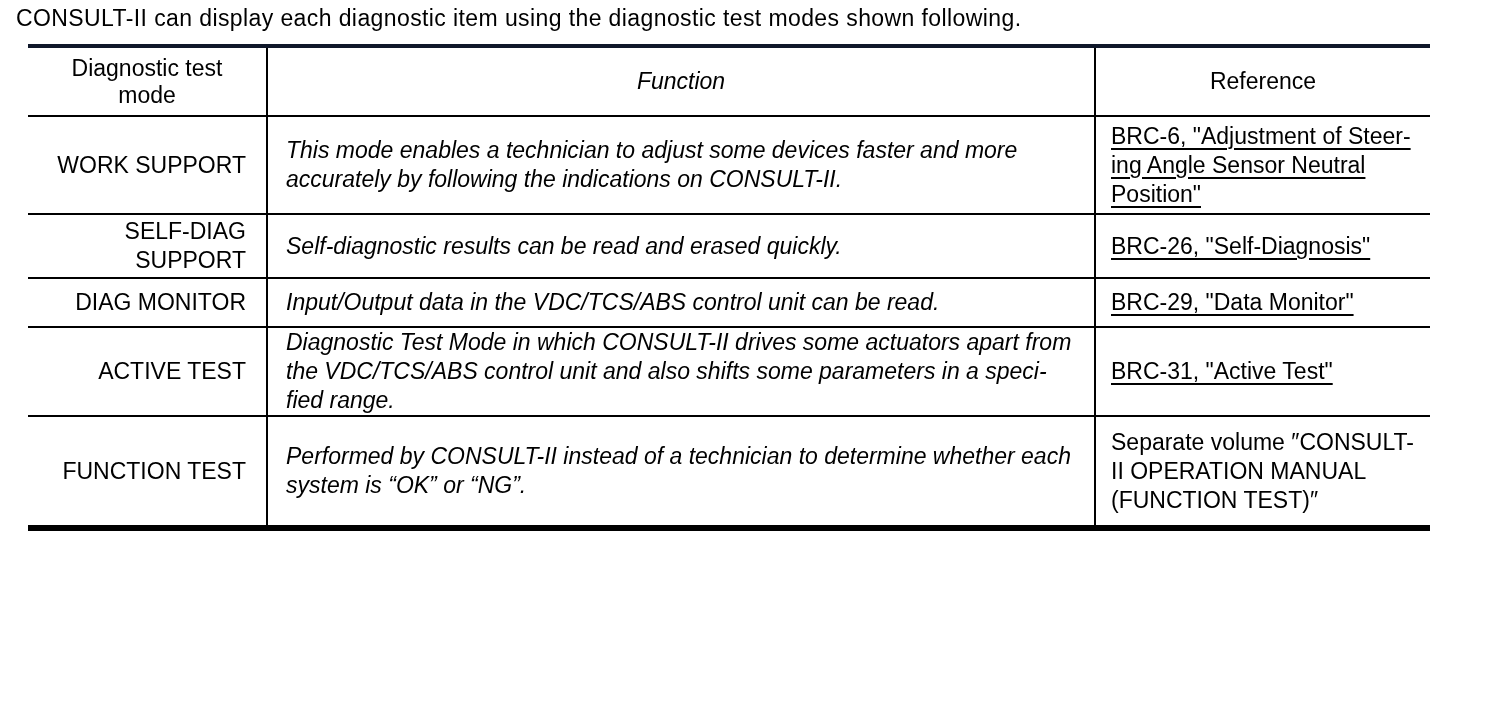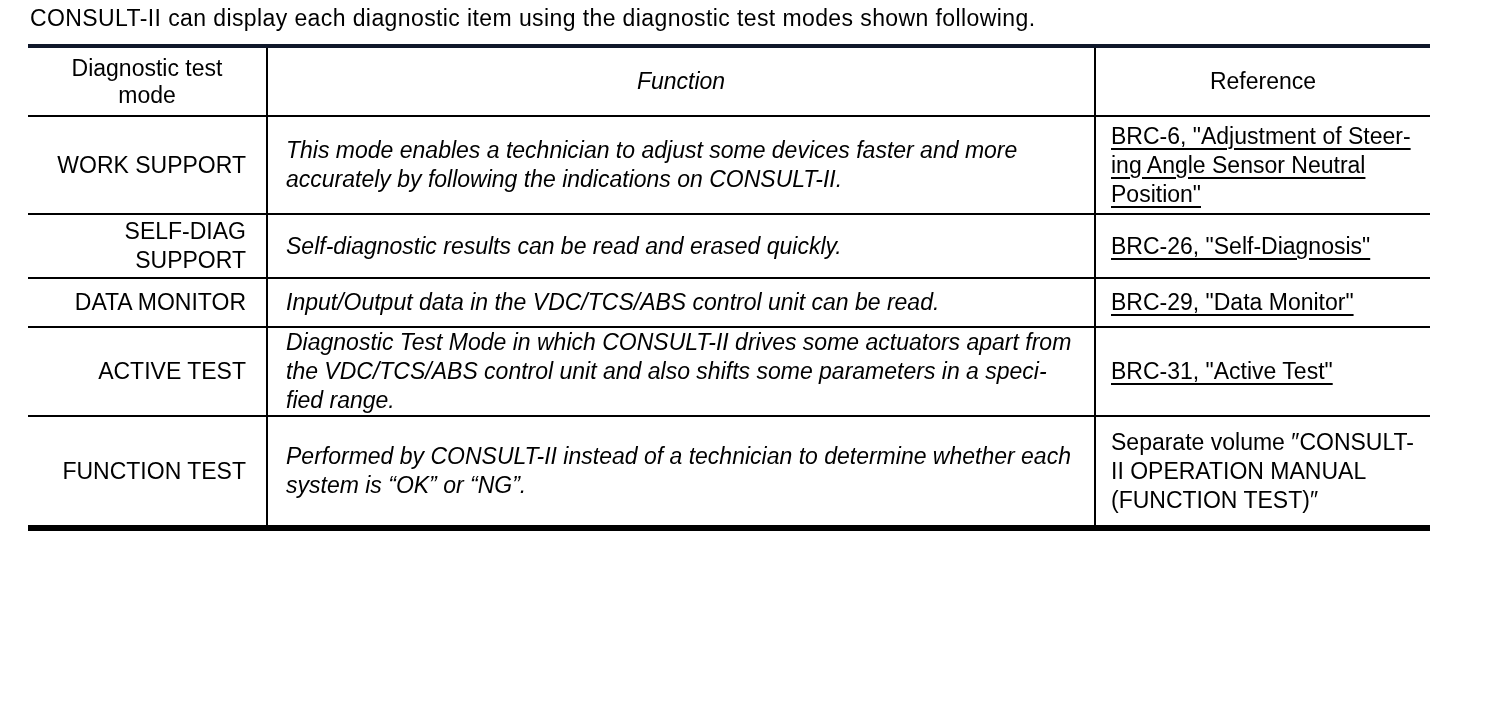--- a/index.html
+++ b/index.html
@@ -11,21 +11,21 @@
     color: #000000;
     overflow: hidden;
   }
   .page {
     position: relative;
     width: 1504px;
     height: 704px;
     background: #ffffff;
   }
   .intro {
-    margin: 3px 0 0 30px;
+    margin: 3px 0 0 16px;
     font-size: 23px;
     letter-spacing: 0.4px;
     line-height: 30px;
     white-space: nowrap;
   }
   table.diag {
     border-collapse: collapse;
     table-layout: fixed;
     margin: 11px 0 0 28px;
     width: 1402px;
@@ -93,21 +93,21 @@
 ing Angle Sensor Neutral
 Position"</a></td>
   </tr>
         <tr>
     <td class="mode-cell">SELF-DIAG
 SUPPORT</td>
     <td class="function-cell">Self-diagnostic results can be read and erased quickly.</td>
     <td class="reference-cell"><a class="ref-link" href="#">BRC-26, "Self-Diagnosis"</a></td>
   </tr>
         <tr>
-    <td class="mode-cell">DATA MONITOR</td>
+    <td class="mode-cell">DIAG MONITOR</td>
     <td class="function-cell">Input/Output data in the VDC/TCS/ABS control unit can be read.</td>
     <td class="reference-cell"><a class="ref-link" href="#">BRC-29, "Data Monitor"</a></td>
   </tr>
         <tr>
     <td class="mode-cell">ACTIVE TEST</td>
     <td class="function-cell">Diagnostic Test Mode in which CONSULT-II drives some actuators apart from
 the  VDC/TCS/ABS control unit and also shifts some parameters in a speci-
 fied range.</td>
     <td class="reference-cell"><a class="ref-link" href="#">BRC-31, "Active Test"</a></td>
   </tr>

